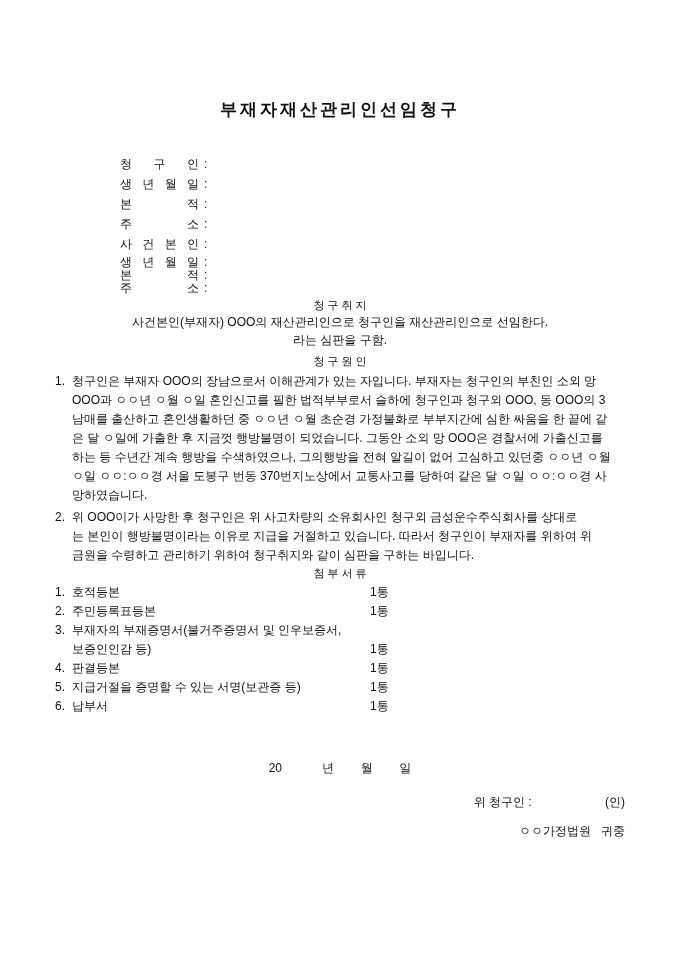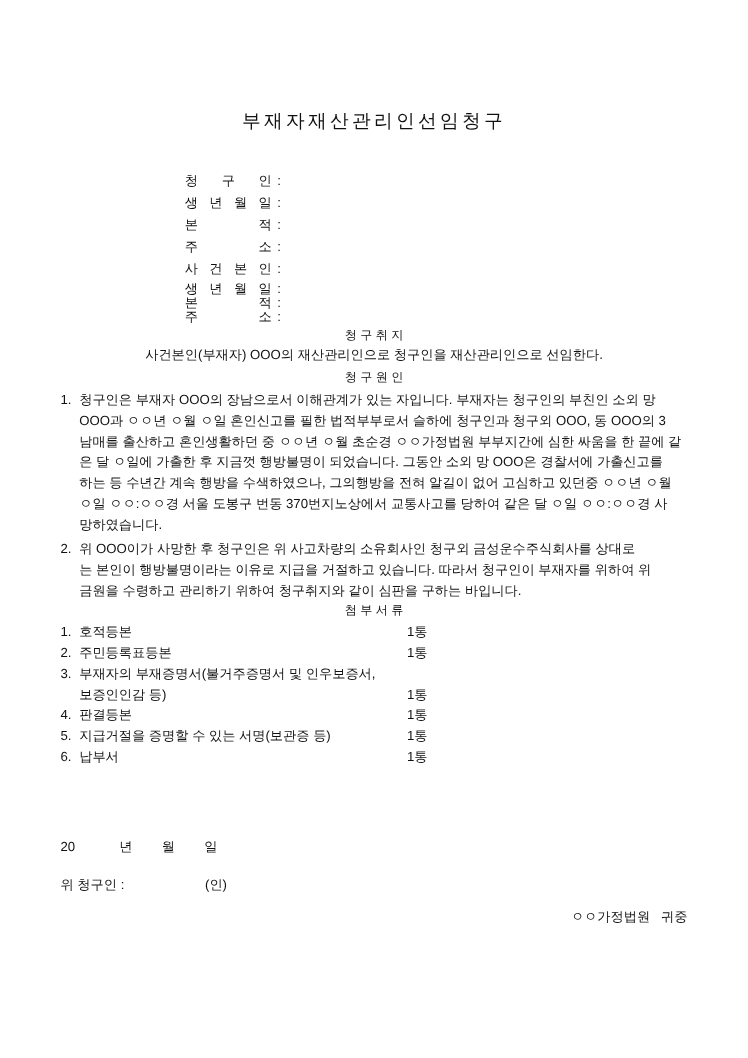--- a/index.html
+++ b/index.html
@@ -18,27 +18,27 @@
     height: 962px;
     padding: 0 55px;
     box-sizing: border-box;
     font-size: 12px;
   }
   .title {
     margin: 0;
     padding-top: 100px;
     text-align: center;
     font-size: 17px;
-    font-weight: normal;
+    font-weight: bold;
     letter-spacing: 3px;
     line-height: 20px;
   }
   .parties {
     margin-top: 36px;
-    margin-left: 113px;
+    margin-left: 65px;
   }
   .party-line { height: 20px; line-height: 16px; }
   .party-line.tight { height: 13px; line-height: 13px; }
   .plabel {
     display: inline-block;
     width: 79px;
     text-align: justify;
     text-align-last: justify;
     vertical-align: top;
   }
@@ -84,28 +84,28 @@
     line-height: 19px;
   }
   .att-line { line-height: 19px; white-space: pre-wrap; }
   .att-count {
     position: absolute;
     left: 315px;
     bottom: 0;
     line-height: 19px;
   }
   .date-line {
-    margin-top: 64px;
-    text-align: left;
+    margin-top: 44px;
+    text-align: center;
     white-space: pre;
     line-height: 16px;
   }
   .signer-line {
     margin-top: 18px;
-    text-align: left;
+    text-align: right;
     white-space: pre;
     line-height: 16px;
   }
   .court-line {
     margin-top: 13px;
     text-align: right;
     white-space: pre;
     line-height: 16px;
   }
 </style>
@@ -122,28 +122,29 @@
     <div class="party-line"><span class="plabel">본 적</span><span class="colon">:</span></div>
     <div class="party-line"><span class="plabel">주 소</span><span class="colon">:</span></div>
     <div class="party-line"><span class="plabel">사 건 본 인</span><span class="colon">:</span></div>
     <div class="party-line tight"><span class="plabel">생 년 월 일</span><span class="colon">:</span></div>
     <div class="party-line tight"><span class="plabel">본 적</span><span class="colon">:</span></div>
     <div class="party-line tight"><span class="plabel">주 소</span><span class="colon">:</span></div>
   </div>
 
   <div class="sec-head purpose">청 구 취 지</div>
   <div class="body-line">사건본인(부재자) OOO의 재산관리인으로 청구인을 재산관리인으로 선임한다.</div>
+  <div class="body-line">라는 심판을 구함.</div>
 
   <div class="sec-head cause">청 구 원 인</div>
 
   <div class="numbered">
     <span class="num">1.</span>
     <div class="para-line">청구인은 부재자 OOO의 장남으로서 이해관계가 있는 자입니다. 부재자는 청구인의 부친인 소외 망</div>
     <div class="para-line">OOO과 ㅇㅇ년 ㅇ월 ㅇ일 혼인신고를 필한 법적부부로서 슬하에 청구인과 청구외 OOO, 동 OOO의 3</div>
-    <div class="para-line">남매를 출산하고 혼인생활하던 중 ㅇㅇ년 ㅇ월 초순경 ㅇㅇ가정법원 부부지간에 심한 싸움을 한 끝에 같</div>
+    <div class="para-line">남매를 출산하고 혼인생활하던 중 ㅇㅇ년 ㅇ월 초순경 가정불화로 부부지간에 심한 싸움을 한 끝에 같</div>
     <div class="para-line">은 달 ㅇ일에 가출한 후 지금껏 행방불명이 되었습니다. 그동안 소외 망 OOO은 경찰서에 가출신고를</div>
     <div class="para-line">하는 등 수년간 계속 행방을 수색하였으나, 그의행방을 전혀 알길이 없어 고심하고 있던중 ㅇㅇ년 ㅇ월</div>
     <div class="para-line">ㅇ일 ㅇㅇ:ㅇㅇ경 서울 도봉구 번동 370번지노상에서 교통사고를 당하여 같은 달 ㅇ일 ㅇㅇ:ㅇㅇ경 사</div>
     <div class="para-line">망하였습니다.</div>
   </div>
 
   <div class="numbered">
     <span class="num">2.</span>
     <div class="para-line">위 OOO이가 사망한 후 청구인은 위 사고차량의 소유회사인 청구외 금성운수주식회사를 상대로</div>
     <div class="para-line">는 본인이 행방불명이라는 이유로 지급을 거절하고 있습니다. 따라서 청구인이 부재자를 위하여 위</div>

